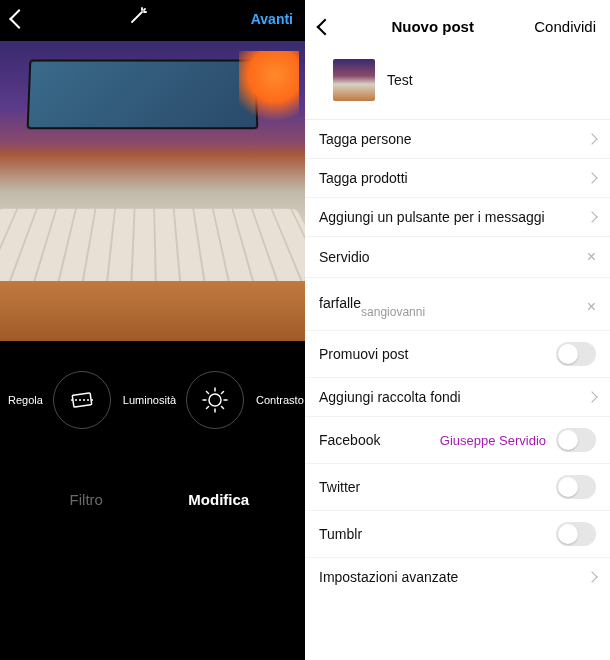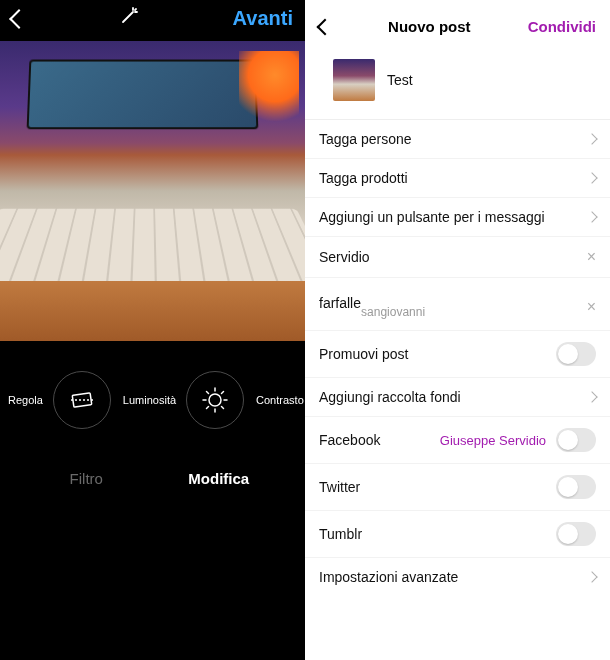--- a/index.html
+++ b/index.html
@@ -7,40 +7,40 @@
 .pane{width:305px;height:660px;position:relative;overflow:hidden}
 
 .left{background:#000;color:#fff}
 .status{display:flex;justify-content:space-between;align-items:center;padding:4px 12px 2px;font-size:13px;font-weight:600}
 .status .clock{letter-spacing:0.5px}
 .status .icons{display:flex;align-items:center;gap:3px;font-size:11px}
 .status .bat{display:inline-flex;align-items:center;gap:2px;border:1px solid #fff;border-radius:3px;padding:0 2px;font-size:10px}
 .l-nav{display:flex;justify-content:space-between;align-items:center;padding:6px 12px 10px}
 .chev{width:14px;height:14px;border-left:2px solid #fff;border-bottom:2px solid #fff;transform:rotate(45deg)}
 .wand{font-size:18px}
-.next{color:#3ba7ff;font-weight:600;font-size:20px}
+.next{color:#3ba7ff;font-weight:600;font-size:14px}
 .photo{height:300px;background:linear-gradient(180deg,#3a2a6e 0%,#5a3a8a 22%,#8a4a6a 34%,#a85a3a 38%,#c0b8a8 50%,#d8cfc2 62%,#c08050 82%,#9a5a30 100%);position:relative;overflow:hidden}
 .monitor{position:absolute;top:18px;left:28px;right:48px;height:70px;background:linear-gradient(135deg,#3a6a8a,#2a4a6a);border-radius:4px;border:2px solid #111;transform:perspective(300px) rotateX(6deg)}
 .lamp{position:absolute;top:10px;right:6px;width:60px;height:80px;background:radial-gradient(circle at 60% 30%,#ff8a2a 0%,#ff6a1a 40%,transparent 70%)}
 .kbd{position:absolute;left:-20px;right:-10px;top:140px;height:130px;transform:perspective(400px) rotateX(50deg);background:repeating-linear-gradient(90deg,#e8e0d4 0 20px,#d0c8bc 20px 22px),repeating-linear-gradient(0deg,transparent 0 18px,#b0a898 18px 20px);border-radius:6px}
 .wood{position:absolute;left:0;right:0;bottom:0;height:60px;background:linear-gradient(180deg,#c07a40,#a05a28)}
 .tools{display:flex;gap:12px;padding:30px 8px 10px;justify-content:space-around}
 .tool{display:flex;flex-direction:row;align-items:center;gap:10px;font-size:11px;font-weight:500}
 .ico{width:58px;height:58px;border:1.5px solid #4a4a4a;border-radius:50%;display:flex;align-items:center;justify-content:center;position:relative}
 .ico svg{width:30px;height:30px;stroke:#fff;fill:none;stroke-width:1.5}
-.tabs{display:flex;margin-top:23px;padding:0 20px}
+.tabs{display:flex;margin-top:44px;padding:0 20px}
 .tab{flex:1;text-align:center;font-size:15px;padding:8px 0}
 .tab.inactive{color:#6a6a6a}
 .tab.active{color:#fff;font-weight:600}
 
 .right{background:#fff;color:#000}
 .r-nav{display:flex;justify-content:space-between;align-items:center;padding:18px 14px 14px}
 .r-nav .chev{border-color:#000;width:12px;height:12px}
 .r-title{font-weight:600;font-size:15px}
-.share{color:#a21caf;font-weight:700;font-size:15px}
+.share{color:#000000;font-weight:400;font-size:15px}
 .caption{display:flex;align-items:center;gap:12px;padding:10px 28px 18px;border-bottom:1px solid #eee}
 .thumb{width:42px;height:42px;border-radius:2px;background:linear-gradient(180deg,#3a2a6e 0%,#8a4a6a 40%,#d8cfc2 60%,#c07a40 100%)}
 .caption-text{font-size:14px;color:#111}
 .row{display:flex;align-items:center;justify-content:space-between;padding:11px 14px;border-bottom:1px solid #f2f2f2;font-size:14px;color:#111}
 .row .chev-r{width:8px;height:8px;border-top:1.5px solid #b0b0b0;border-right:1.5px solid #b0b0b0;transform:rotate(45deg)}
 .row .x{color:#b0b0b0;font-size:16px;font-weight:300}
 .row.nb{border-bottom:none}
 .row .sub{font-size:12px;color:#9a9a9a;margin-top:10px}
 .row .lbl{display:flex;flex-direction:row}
 .row .meta{color:#a21caf;font-size:13px}

